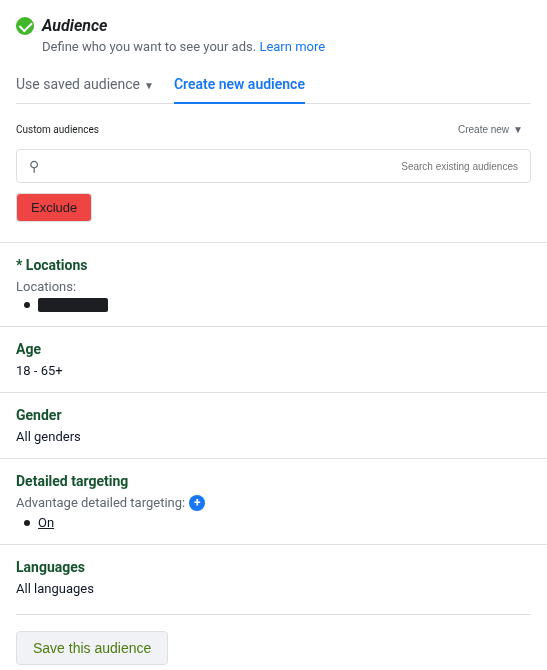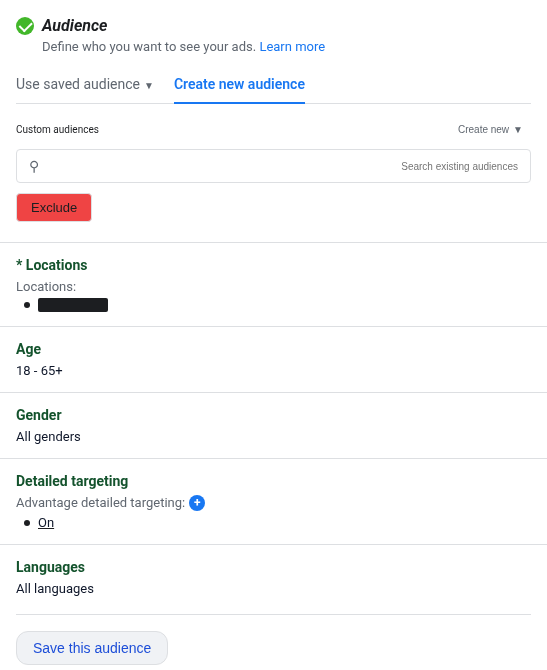--- a/index.html
+++ b/index.html
@@ -238,24 +238,24 @@
 
     .footer {
       padding: 16px 0;
       border-top: 1px solid #dddfe2;
       margin-top: 4px;
     }
 
     .save-btn {
       background: #f0f2f5;
       border: 1px solid #dddfe2;
-      border-radius: 12px;
+      border-radius: 4px;
       padding: 8px 16px;
       font-size: 14px;
-      color: #1d4ed8;
+      color: #4d7c0f;
       cursor: pointer;
       font-weight: 500;
     }
 
     .chevron-down::after {
       content: '▼';
       font-size: 10px;
       color: #606770;
     }
   </style>

